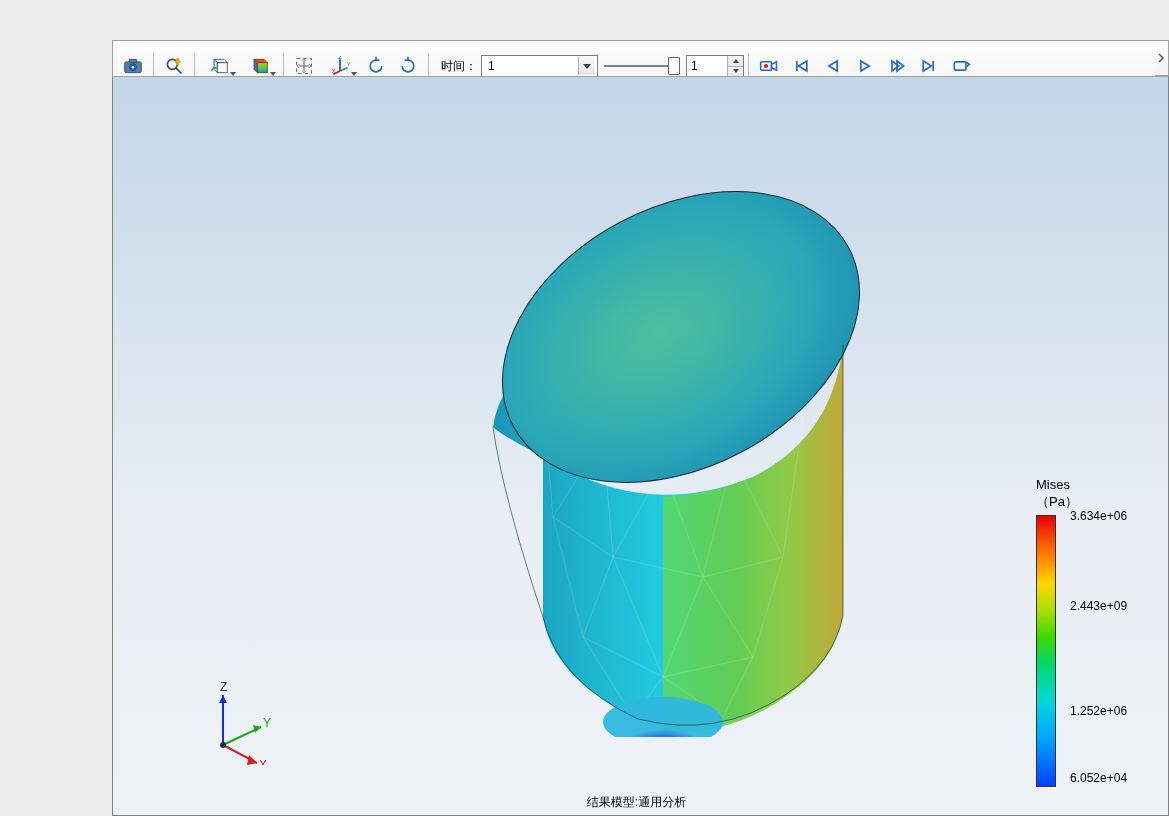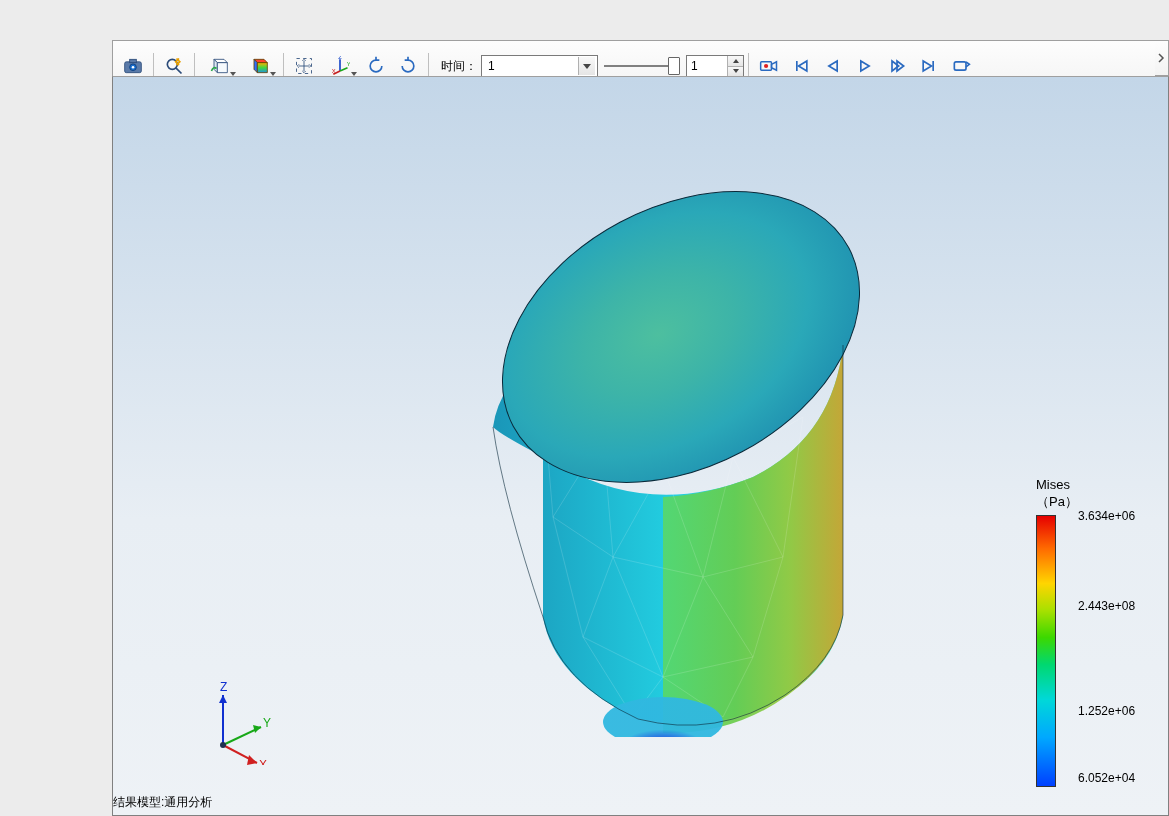--- a/index.html
+++ b/index.html
@@ -131,20 +131,21 @@
     top:76px; bottom:0;
     border:1px solid #808080;
     border-top:1px solid #9f9f9f;
     background:linear-gradient(#c3d6e8,#e8eef4 60%,#eef2f6);
     overflow:hidden;
     box-sizing:border-box;
   }
   .model-title {
     position:absolute;
     left:0; right:8px; bottom:4px;
+    text-align:center;
     color:#000;
   }
   .triad {
     position:absolute;
     left:90px; bottom:50px;
     width:90px; height:90px;
   }
   .legend {
     position:absolute;
     right:12px; top:400px;
@@ -155,21 +156,21 @@
   .legend .title {font-size:13px;line-height:1.3;}
   .legend .bar-wrap {display:flex;margin-top:4px;}
   .legend .bar {
     width:18px; height:270px;
     background:linear-gradient(to bottom,#e60000 0%,#ff6a00 12%,#ffd500 25%,#a8e000 35%,#3cd800 45%,#00d870 55%,#00d8d8 68%,#00a8ff 82%,#0040ff 100%);
     border:1px solid #333;
   }
   .legend .ticks {
     position:relative;
     flex:1;
-    margin-left:22px;
+    margin-left:14px;
     font-size:12px;
   }
   .legend .tick {position:absolute;left:0;white-space:nowrap;}
   .model-svg {
     position:absolute;
     left: 290px;
     top: 60px;
     width: 500px;
     height: 600px;
   }
@@ -412,21 +413,21 @@
 
     <div class="legend">
       <div class="title">
         <span>Mises</span><br>
         <span>（Pa）</span>
       </div>
       <div class="bar-wrap">
         <div class="bar"></div>
         <div class="ticks">
           <div class="tick" style="top:-6px">3.634e+06</div>
-          <div class="tick" style="top:84px">2.443e+08</div>
+          <div class="tick" style="top:84px">2.443e+09</div>
           <div class="tick" style="top:189px">1.252e+06</div>
           <div class="tick" style="top:256px">6.052e+04</div>
         </div>
       </div>
     </div>
 
     <div class="model-title">结果模型:通用分析</div>
   </div>
 </div>
 

